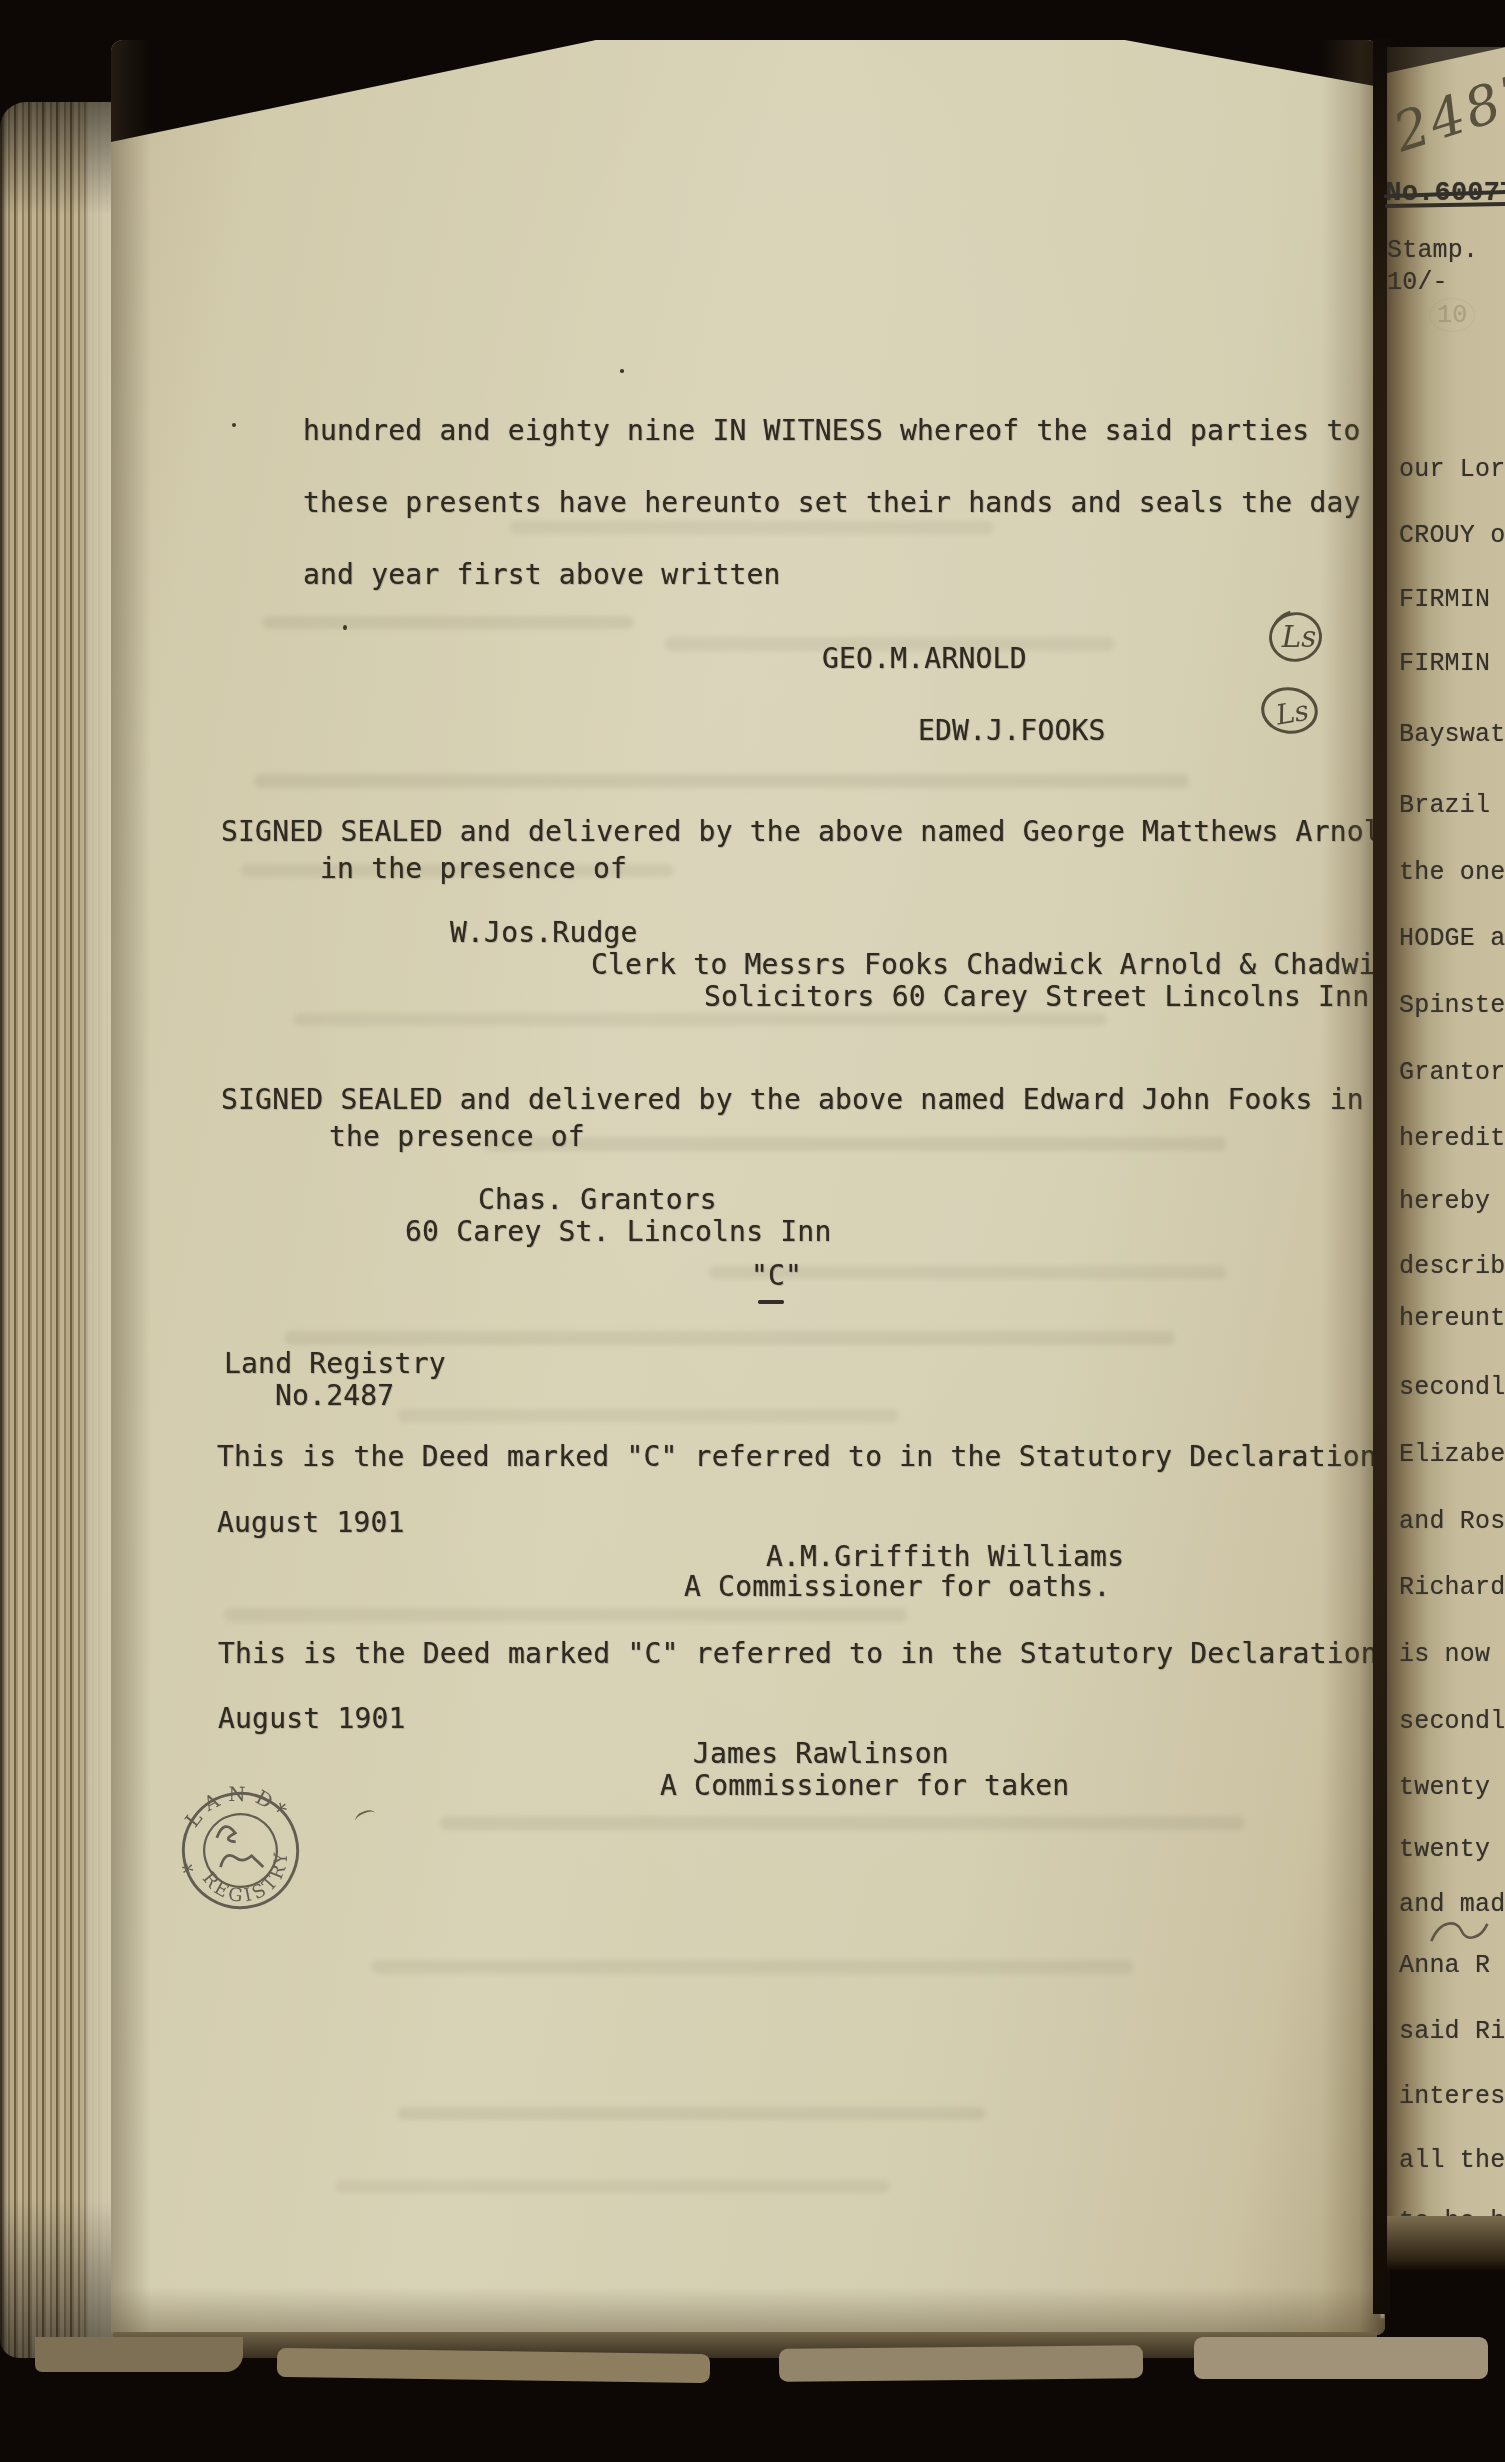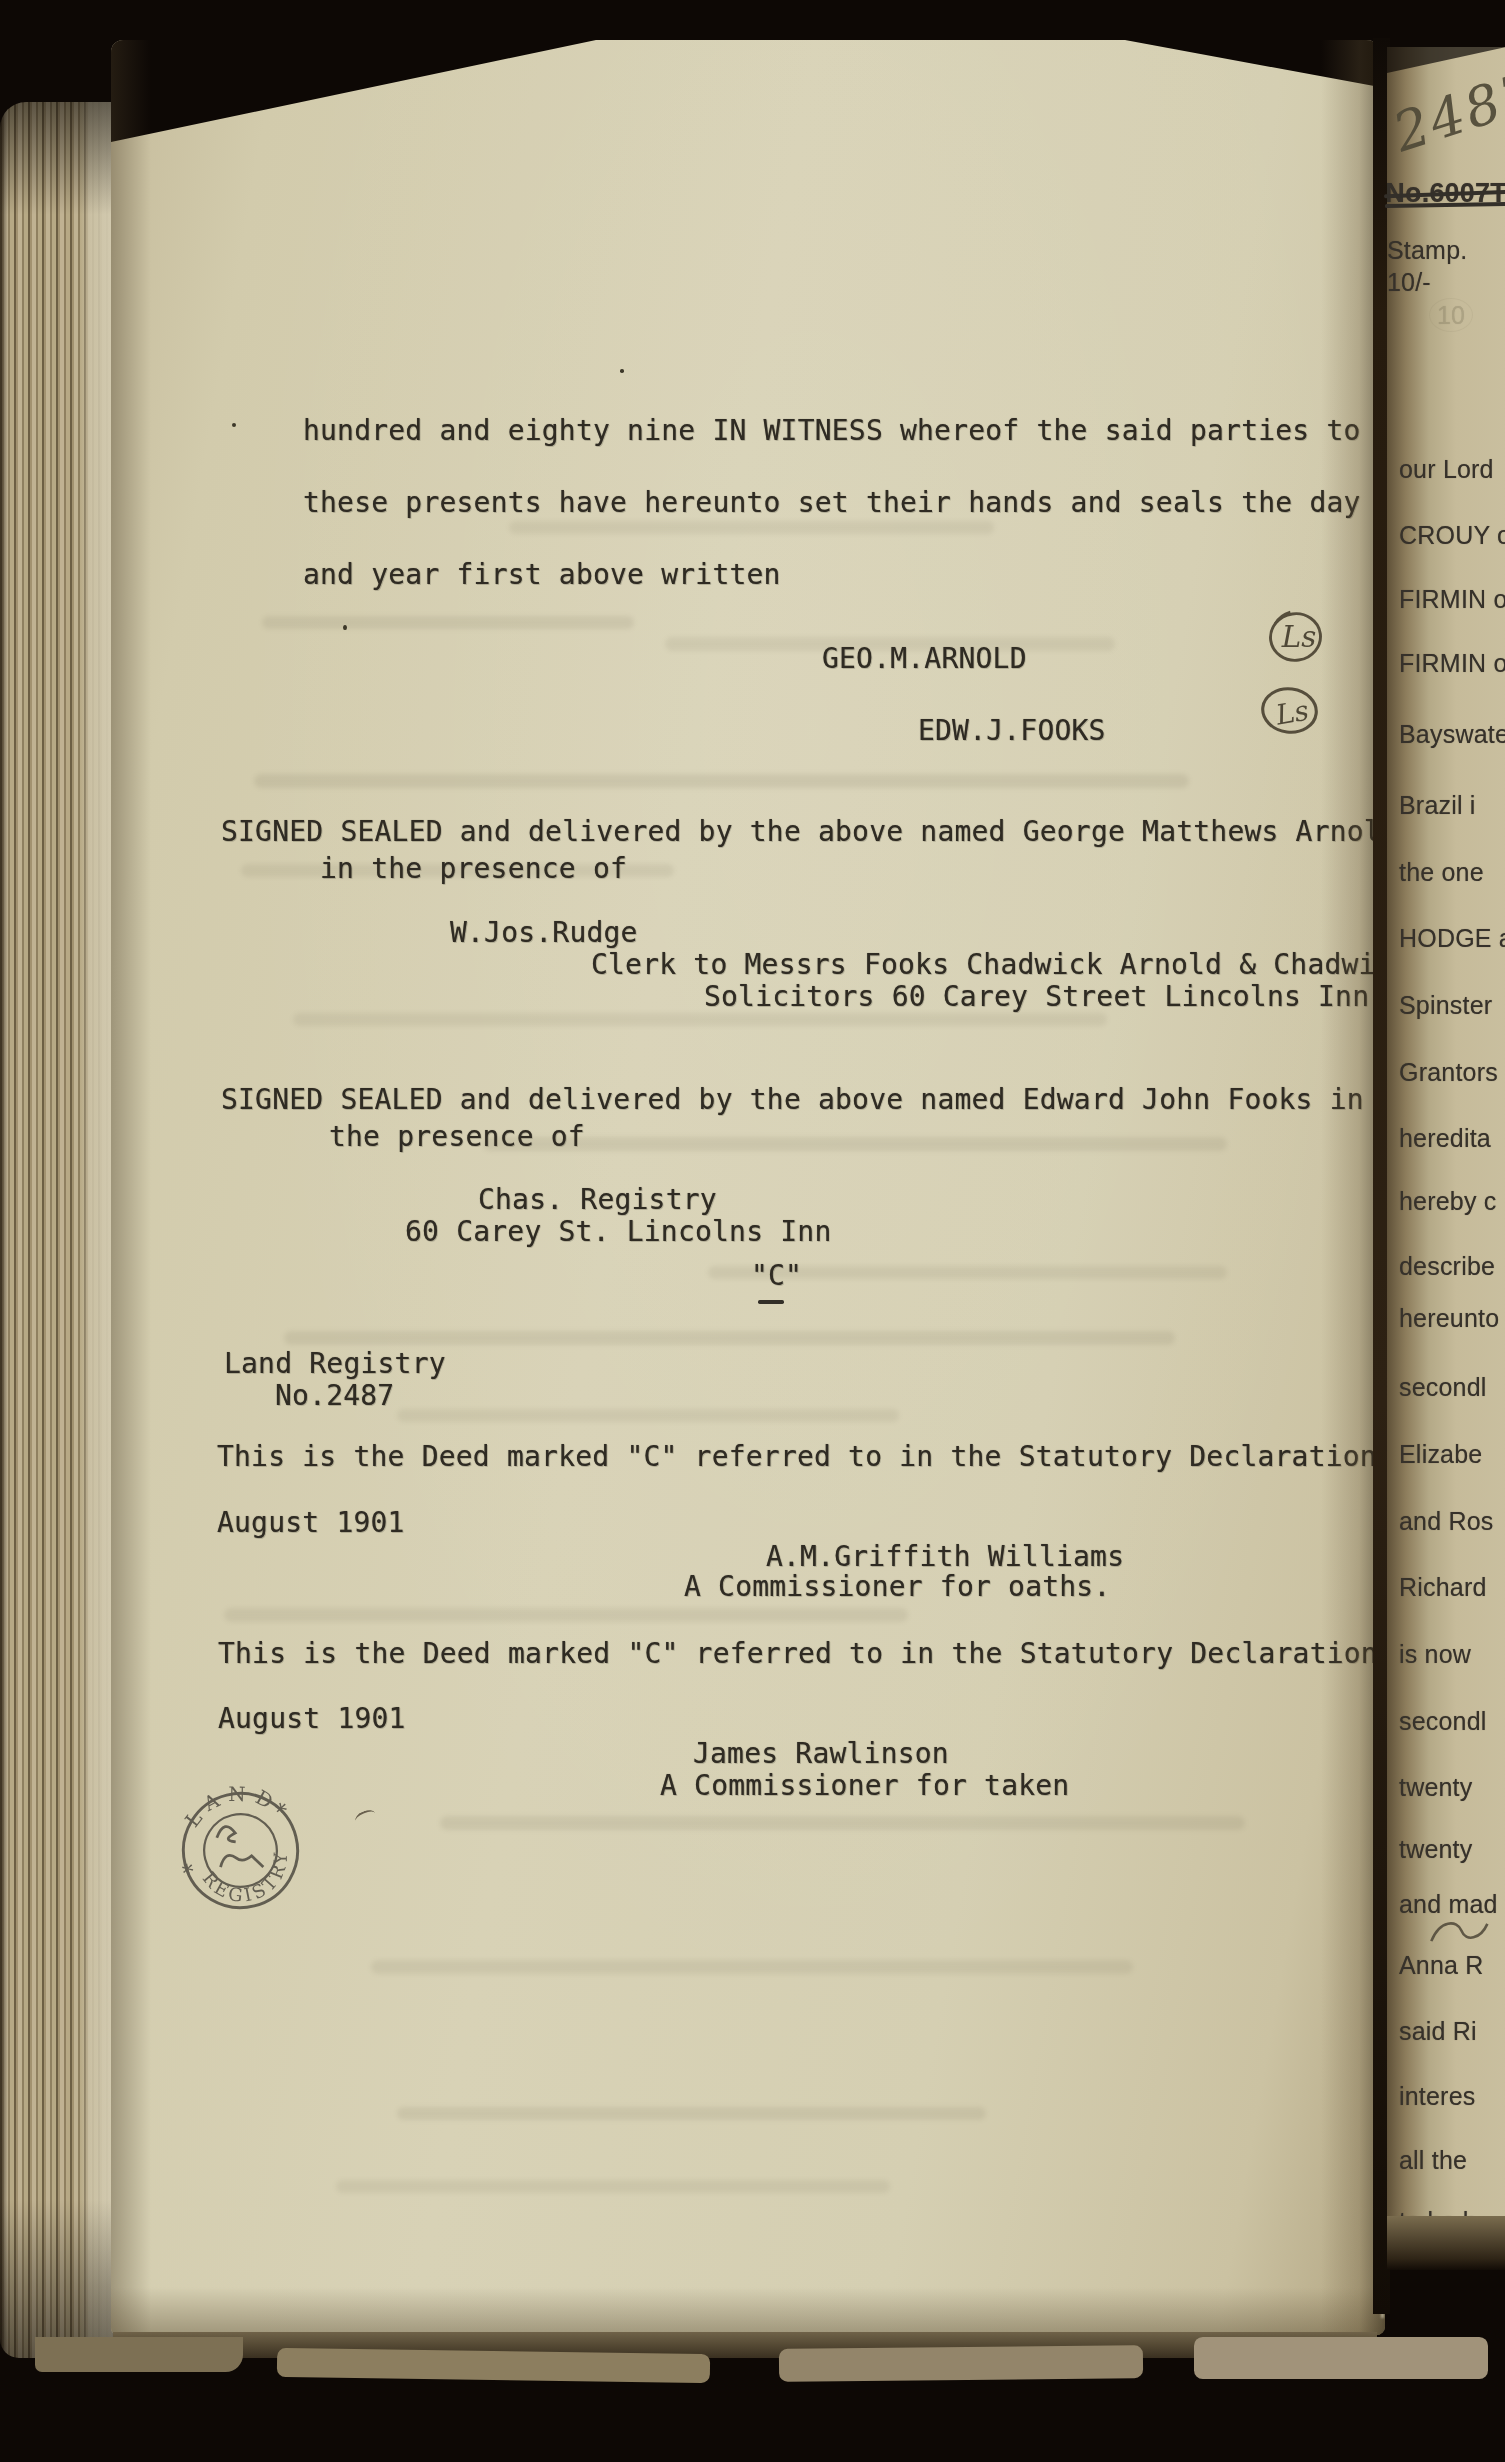--- a/index.html
+++ b/index.html
@@ -29,21 +29,21 @@
     background:linear-gradient(90deg,rgba(74,61,39,.38),rgba(74,61,39,0));}
   .shade-bottom{position:absolute;left:0;bottom:0;right:0;height:48px;
     background:linear-gradient(180deg,rgba(84,70,44,0),rgba(84,70,44,.42));}
   .fold-right{position:absolute;right:0;top:0;bottom:0;width:64px;
     background:linear-gradient(90deg,rgba(0,0,0,0) 0%,rgba(104,88,58,.30) 60%,rgba(48,38,20,.52) 95%,rgba(48,38,20,.6) 100%);}
   .rim-right{position:absolute;right:0.9px;top:35px;bottom:17.3px;width:3.5px;background:rgba(233,226,198,.55);filter:blur(0.9px);}
   
   .typed{position:absolute;font-family:"DejaVu Sans Mono",monospace;font-size:28px;line-height:1;
     color:#2f2b23;white-space:pre;letter-spacing:0.2px;
     text-shadow:0 0 0.9px rgba(47,43,35,.55),0.9px 0.9px 0.4px rgba(47,43,35,.18);}
-  .typed-r{position:absolute;font-family:Liberation Sans, sans-serif;font-size:25px;line-height:1;
+  .typed-r{position:absolute;font-family:Liberation Mono, monospace;font-size:25px;line-height:1;
     color:#36312a;white-space:pre;letter-spacing:0.2px;
     text-shadow:0 0 0.9px rgba(47,43,35,.5);}
   .ghost{position:absolute;background:#6f6850;border-radius:7px;filter:blur(2.6px);}
   .speck{position:absolute;background:#3d3829;border-radius:50%;}
   .c-underline{position:absolute;background:#332f28;border-radius:1.7px;}
   .strike{position:absolute;height:3.5px;background:#332f29;border-radius:1.7px;}
   
   .gutter{position:absolute;left:1373px;top:38px;width:17.3px;height:2276px;
     background:linear-gradient(180deg,#0f0a06,#261b0e 12%,#2d2113 60%,#120c06 100%);}
   
@@ -104,21 +104,21 @@
     </svg>
 
     <div class="typed" style="left:110px;top:778px">SIGNED SEALED and delivered by the above named George Matthews Arnold</div>
     <div class="typed" style="left:209px;top:815px">in the presence of</div>
     <div class="typed" style="left:339px;top:879px">W.Jos.Rudge</div>
     <div class="typed" style="left:480px;top:911px">Clerk to Messrs Fooks Chadwick Arnold &amp; Chadwick</div>
     <div class="typed" style="left:593px;top:943px">Solicitors 60 Carey Street Lincolns Inn W.C.</div>
 
     <div class="typed" style="left:110px;top:1046px">SIGNED SEALED and delivered by the above named Edward John Fooks in</div>
     <div class="typed" style="left:218px;top:1083px">the presence of</div>
-    <div class="typed" style="left:367px;top:1146px">Chas. Registry</div>
+    <div class="typed" style="left:367px;top:1146px">Chas. Grantors</div>
     <div class="typed" style="left:294px;top:1178px">60 Carey St. Lincolns Inn</div>
 
     <div class="typed" style="left:640px;top:1222px">"C"</div>
     <div class="c-underline" style="left:647px;top:1260px;width:26px;height:4.3px"></div>
 
     <div class="typed" style="left:113px;top:1310px">Land Registry</div>
     <div class="typed" style="left:164px;top:1342px">No.2487</div>
 
     <div class="typed" style="left:106px;top:1403px">This is the Deed marked "C" referred to in the Statutory Declaration</div>
     <div class="typed" style="left:106px;top:1469px">August 1901</div>

